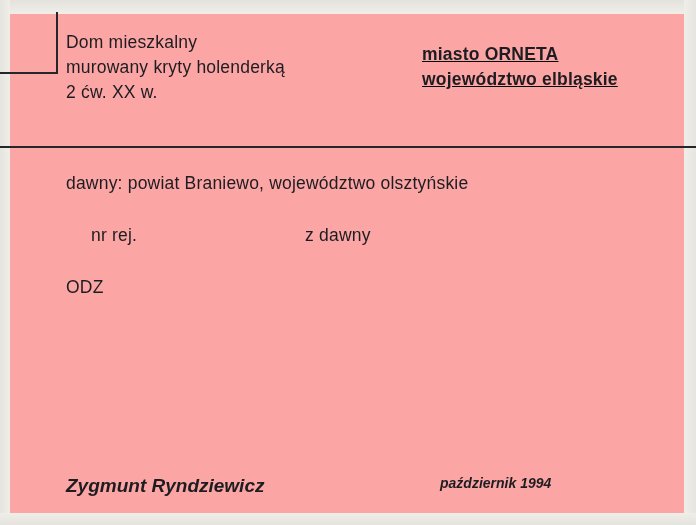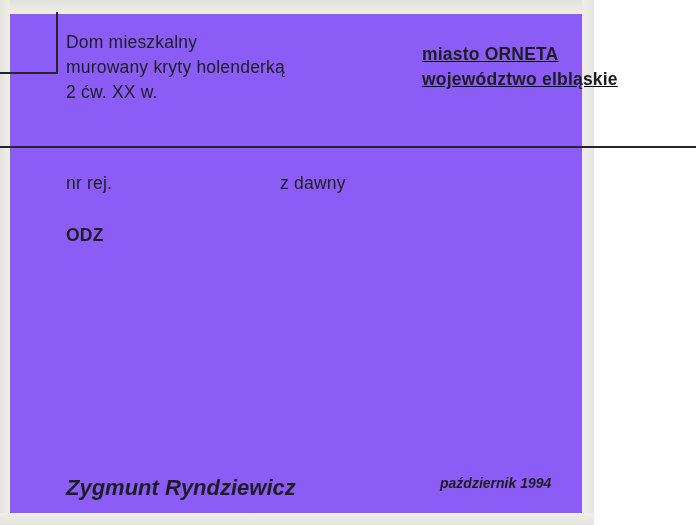--- a/index.html
+++ b/index.html
@@ -9,23 +9,23 @@
   }
   body {
     width: 696px;
     height: 525px;
     overflow: hidden;
     font-family: "Liberation Sans", sans-serif;
   }
 
   .card {
     position: relative;
-    width: 594px;
+    width: 696px;
     height: 525px;
-    background: #8b5cf6;
+    background: #fca5a5;
     box-sizing: border-box;
   }
 
   
   .paper-edge-top {
     position: absolute;
     top: 0; left: 0; right: 0;
     height: 14px;
     background: linear-gradient(to bottom, #e3e2dc, #efeee9);
   }
@@ -111,38 +111,39 @@
     line-height: 22px;
     color: #1d1d21;
     letter-spacing: 0.2px;
     white-space: nowrap;
   }
   .row-former { margin-bottom: 30px; }
   .row-reg {
     position: relative;
     height: 22px;
     margin-bottom: 30px;
+    margin-left: 25px;
   }
   .row-reg .label-a { position: absolute; left: 0; top: 0; }
   .row-reg .label-b { position: absolute; left: 214px; top: 0; }
-  .row-odz { margin-bottom: 45px; font-weight: bold; }
+  .row-odz { margin-bottom: 45px; }
   .row-psoz { margin-bottom: 0; }
 
   .footer {
     position: absolute;
     left: 66px;
     bottom: 26px;
     right: 14px;
     height: 24px;
   }
   .footer .author {
     position: absolute;
     left: 0;
     top: 0;
-    font-size: 22px;
+    font-size: 19px;
     font-style: italic;
     font-weight: bold;
     color: #1d1d21;
     white-space: nowrap;
   }
   .footer .date {
     position: absolute;
     left: 374px;
     top: 0;
     font-size: 14px;
@@ -171,20 +172,21 @@
       <div class="hline">murowany kryty holenderką</div>
       <div class="hline">2 ćw. XX w.</div>
     </div>
     <div class="header-right">
       <div class="hline bold">miasto ORNETA</div>
       <div class="hline bold">województwo elbląskie</div>
     </div>
   </div>
 
   <div class="body-block">
+    <div class="bline row-former">dawny: powiat Braniewo, województwo olsztyńskie</div>
 
     <div class="row-reg">
       <span class="bline label-a">nr rej.</span>
       <span class="bline label-b">z dawny</span>
     </div>
 
     <div class="bline row-odz">ODZ</div>
   </div>
 
   <div class="footer">

